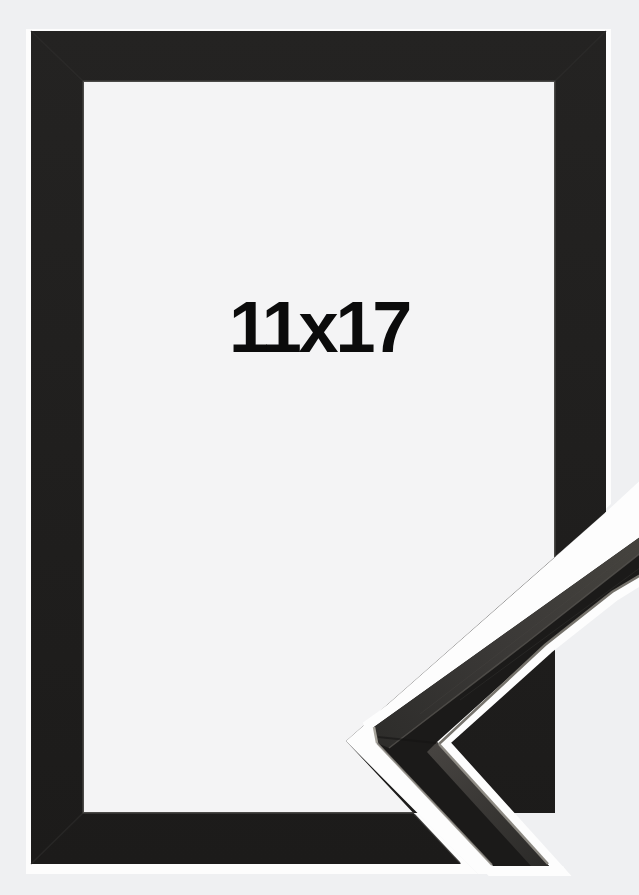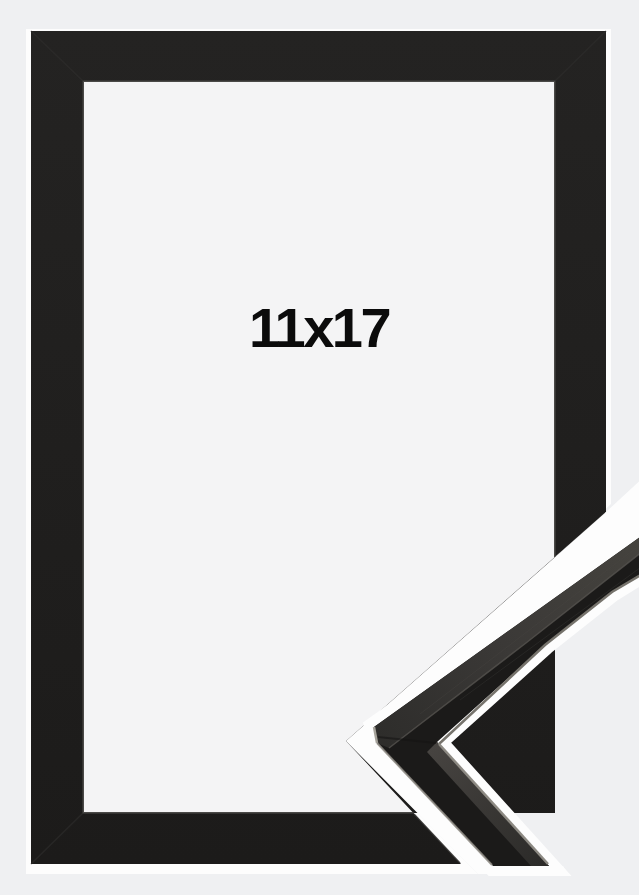--- a/index.html
+++ b/index.html
@@ -16,21 +16,21 @@
   .f-backdrop{fill:var(--inner-backdrop,#f4f4f5);}
   .s-bevel{stroke:var(--bevel,#373634);}
   .s-miter{stroke:var(--miter,#2e2d2c);}
   .f-channel{fill:var(--photo-white,#fdfdfd);}
   .f-moulding{fill:var(--moulding-dark,#1b1a19);stroke:var(--photo-white,#fdfdfd);}
   .s-highlight{stroke:var(--edge-highlight,#8a8780);}
 
   .size-label{
     position:absolute;left:83px;top:253px;width:472px;height:148px;
     display:flex;align-items:center;justify-content:center;
-    font-weight:700;font-size:56px;letter-spacing:-0.045em;
+    font-weight:700;font-size:72px;letter-spacing:-0.045em;
     color:var(--label-text,#0b0b0b);
     user-select:none;
   }
 </style>
 </head>
 <body>
 
 <div class="stage">
 
   <svg width="639" height="895" viewBox="0 0 639 895" aria-hidden="true">

